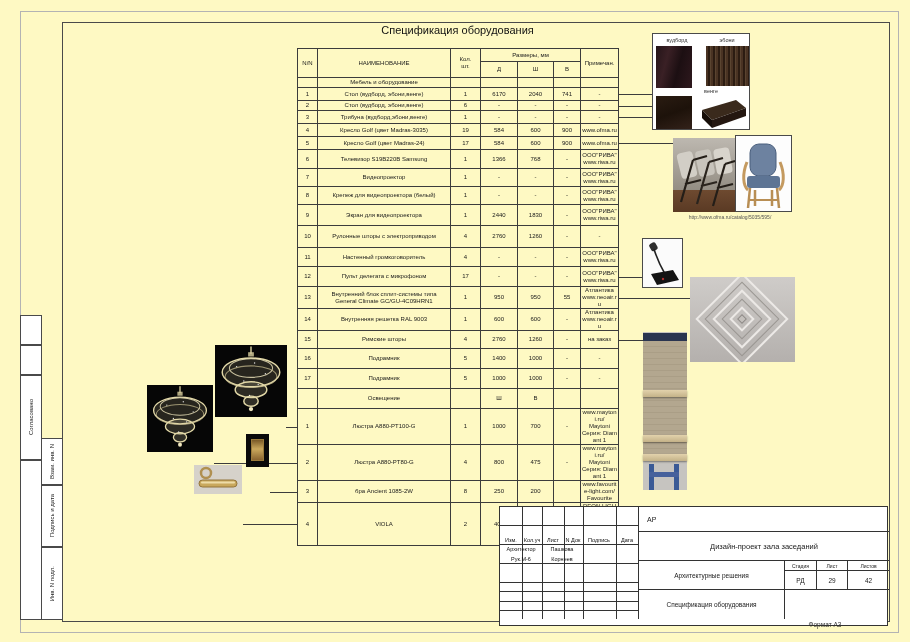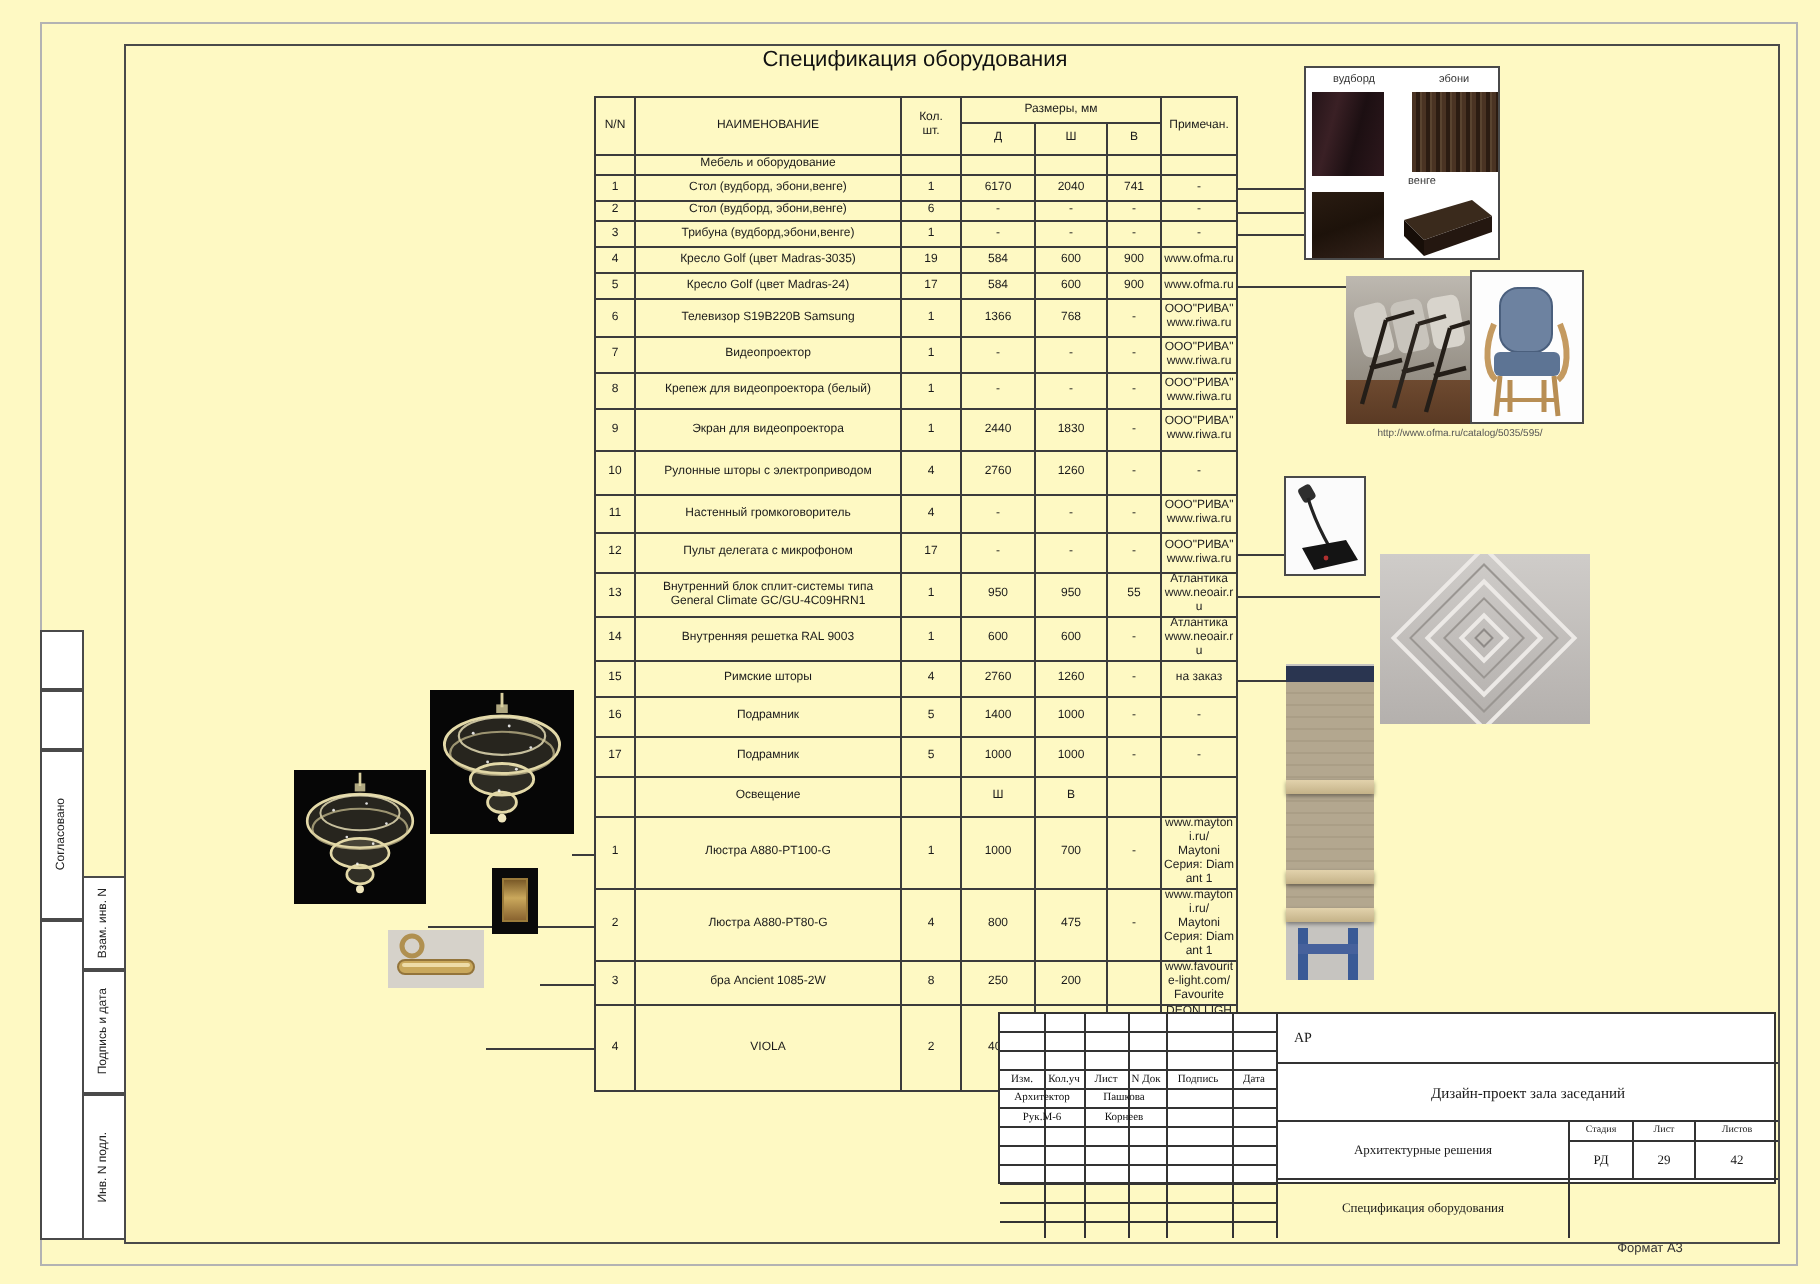--- a/index.html
+++ b/index.html
@@ -19,21 +19,21 @@
   tr.section td.c-name{text-align:center;padding-left:1px;}
   td.c-note{font-size:5px;line-height:5.5px;white-space:pre-line;word-break:break-all;color:#222;}
   .hline{position:absolute;height:1px;background:#3c3c3c;}
   .imgbox{position:absolute;box-sizing:border-box;}
   .bordered{border:1px solid #4a4a4a;}
   .wood-label{position:absolute;font-size:5.5px;color:#333;text-align:center;}
   .swatch{position:absolute;}
   .caption{position:absolute;font-size:5px;color:#555;text-align:center;}
   .shade-part{position:absolute;}
   
-  .stamp{position:absolute;left:499px;top:506px;width:389px;height:86px;border:1px solid #333;box-sizing:border-box;background:#fff;font-family:Liberation Serif, serif;}
+  .stamp{position:absolute;left:499px;top:506px;width:389px;height:120px;border:1px solid #333;box-sizing:border-box;background:#fff;}
   .stamp-left{position:absolute;left:0;top:0;width:138px;height:112px;
       background:repeating-linear-gradient(to bottom,transparent 0 8.5px,#333 8.5px 9.5px);}
   .stamp-vl{position:absolute;top:0;width:1px;height:112px;background:#333;}
   .stamp-lbl{position:absolute;font-size:5.5px;line-height:9.5px;height:9.5px;transform:translateX(-50%);white-space:nowrap;color:#111;}
   .stamp-right{position:absolute;left:138px;top:0;width:251px;height:112px;border-left:1px solid #333;box-sizing:border-box;}
   .r-ap{height:25px;border-bottom:1px solid #333;box-sizing:border-box;display:flex;align-items:center;padding-left:8px;font-size:7px;}
   .r-project{height:29px;border-bottom:1px solid #333;box-sizing:border-box;display:flex;align-items:center;justify-content:center;font-size:7.5px;}
   .r-mid{height:29px;border-bottom:1px solid #333;box-sizing:border-box;position:relative;}
   .mid-left{position:absolute;left:0;top:0;width:146px;height:100%;border-right:1px solid #333;box-sizing:border-box;display:flex;align-items:center;justify-content:center;font-size:6.5px;}
   .mini{position:absolute;left:146px;top:0;right:0;height:100%;}

